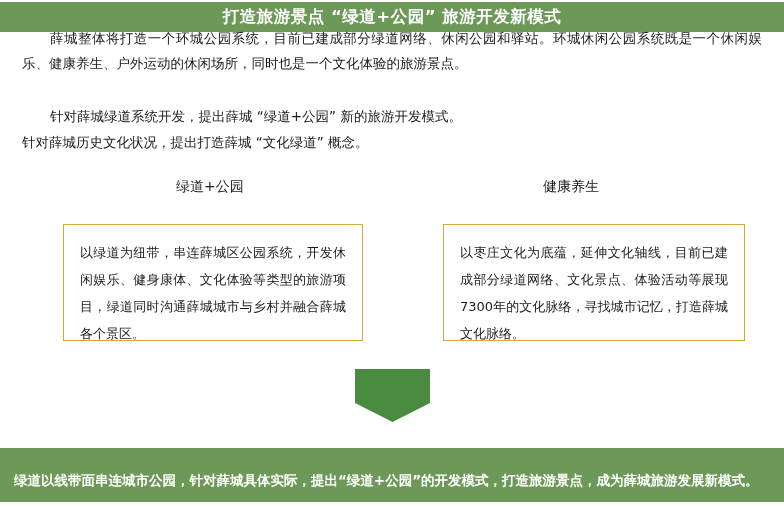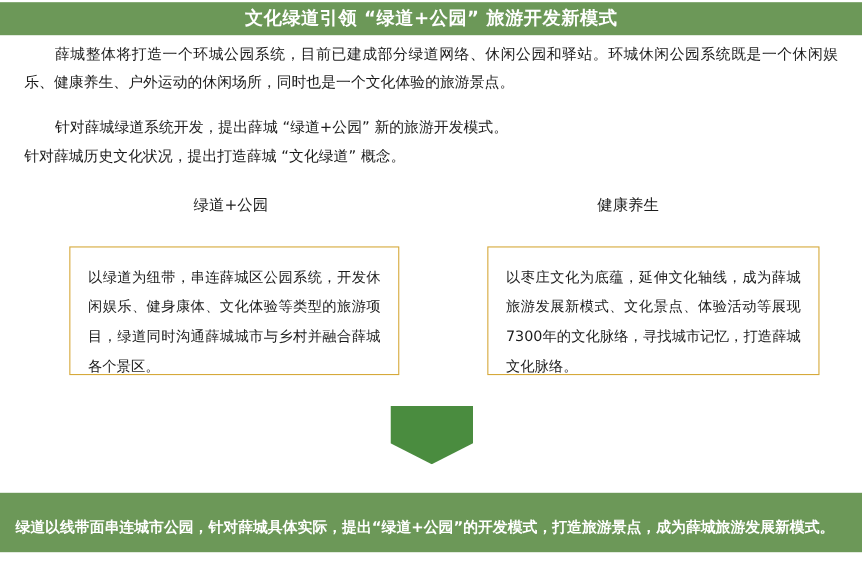--- a/index.html
+++ b/index.html
@@ -45,21 +45,21 @@
   
   .para-block {
     position: absolute;
     left: 22px;
     width: 740px;
     color: #1b1b1b;
     font-size: 13.5px;
     line-height: 25px;
     text-align: justify;
   }
-  .para-1 { top: 38px; }
+  .para-1 { top: 26px; }
   .para-2 { top: 104px; }
   .para-3 { top: 130px; }
 
   .indent { text-indent: 28px; display: block; }
   .noindent { display: block; }
 
   
   .col-heading {
     position: absolute;
     font-size: 14px;
@@ -127,21 +127,21 @@
     line-height: 23px;
     text-align: justify;
   }
 </style>
 </head>
 <body>
 
 <div class="page">
 
   <div class="title-bar">
-    <span class="title-text">文化绿道引领 “绿道+公园” 旅游开发新模式</span>
+    <span class="title-text">打造旅游景点 “绿道+公园” 旅游开发新模式</span>
   </div>
 
   <div class="para-block para-1">
     <span class="indent">薛城整体将打造一个环城公园系统，目前已建成部分绿道网络、休闲公园和驿站。环城休闲公园系统既是一个休闲娱乐、健康养生、户外运动的休闲场所，同时也是一个文化体验的旅游景点。</span>
   </div>
 
   <div class="para-block para-2">
     <span class="indent">针对薛城绿道系统开发，提出薛城 “绿道+公园” 新的旅游开发模式。</span>
   </div>
 
@@ -150,21 +150,21 @@
   </div>
 
   <div class="col-heading heading-left">绿道+公园</div>
   <div class="col-heading heading-right">健康养生</div>
 
   <div class="box box-left">
     <span class="box-text">以绿道为纽带，串连薛城区公园系统，开发休闲娱乐、健身康体、文化体验等类型的旅游项目，绿道同时沟通薛城城市与乡村并融合薛城各个景区。</span>
   </div>
 
   <div class="box box-right">
-    <span class="box-text">以枣庄文化为底蕴，延伸文化轴线，成为薛城旅游发展新模式、文化景点、体验活动等展现7300年的文化脉络，寻找城市记忆，打造薛城文化脉络。</span>
+    <span class="box-text">以枣庄文化为底蕴，延伸文化轴线，目前已建成部分绿道网络、文化景点、体验活动等展现7300年的文化脉络，寻找城市记忆，打造薛城文化脉络。</span>
   </div>
 
   <div class="arrow-wrap">
     <svg width="75" height="53" viewBox="0 0 75 53" xmlns="http://www.w3.org/2000/svg">
       <polygon points="0,0 75,0 75,34 37.5,53 0,34" fill="#4a8c3f"></polygon>
     </svg>
   </div>
 
   <div class="conclusion">
     <span class="conc-text">绿道以线带面串连城市公园，针对薛城具体实际，提出“绿道+公园”的开发模式，打造旅游景点，成为薛城旅游发展新模式。</span>

